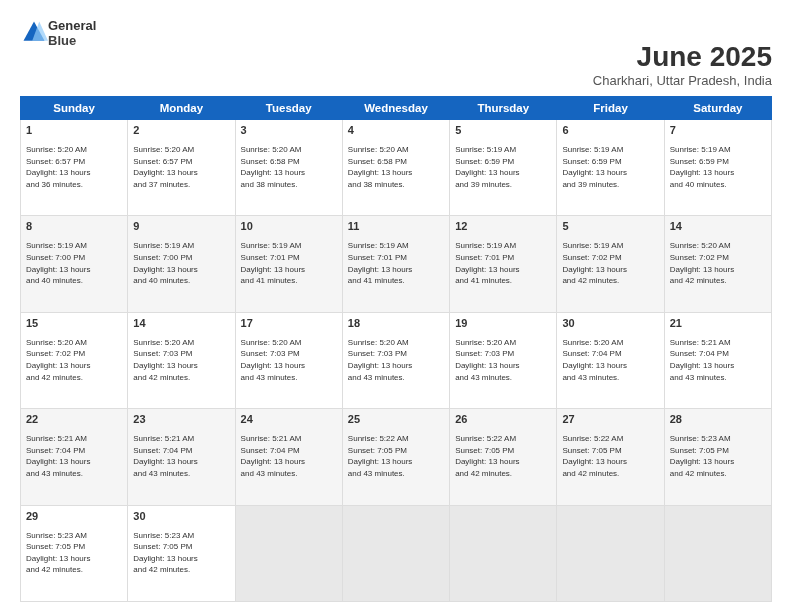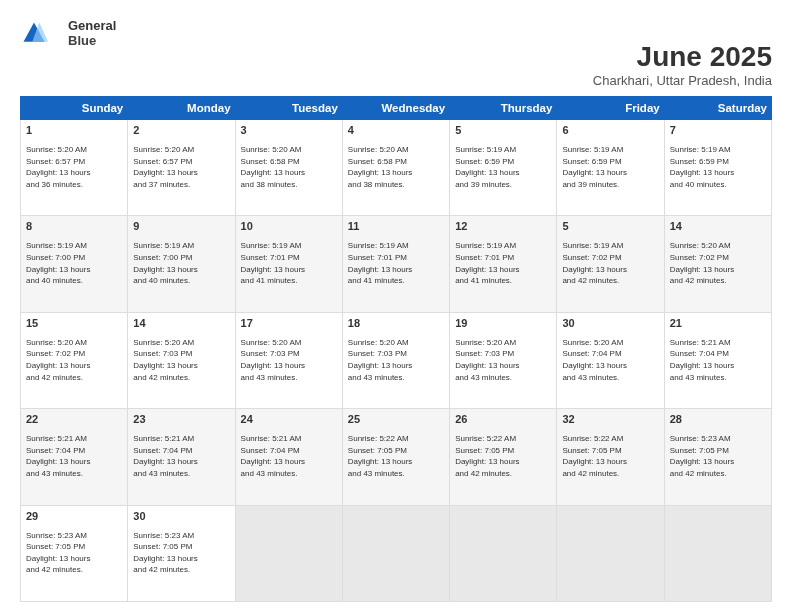--- a/index.html
+++ b/index.html
@@ -18,22 +18,22 @@
       flex-direction: column;
     }
     .header {
       display: flex;
       justify-content: space-between;
       align-items: flex-start;
       margin-bottom: 8px;
     }
     .logo {
       display: flex;
-      align-items: center;
-      gap: 20px;
+      align-items: flex-start;
+      gap: 0;
     }
     .logo-text {
       display: flex;
       flex-direction: column;
       font-size: 13px;
       font-weight: bold;
     }
     .logo-general { color: #333; }
     .logo-blue { color: #404040; }
     .logo-icon {
@@ -59,21 +59,21 @@
       border-collapse: collapse;
       width: 100%;
       table-layout: fixed;
     }
     .calendar th {
       background: #1565c0;
       color: #fff;
       font-size: 11.5px;
       font-weight: bold;
       padding: 5px 4px;
-      text-align: right;
+      text-align: center;
       border: 1px solid #1565c0;
     }
     .calendar td {
       vertical-align: top;
       padding: 4px 5px 3px 5px;
       border: 1px solid #ddd;
       font-size: 8.5px;
       color: #333;
       background: #fff;
       height: 82px;
@@ -240,21 +240,21 @@
           </td>
           <td>
             <span class="day-num">25</span>
             <div class="cell-text">Sunrise: 5:22 AM<br>Sunset: 7:05 PM<br>Daylight: 13 hours<br>and 43 minutes.</div>
           </td>
           <td>
             <span class="day-num">26</span>
             <div class="cell-text">Sunrise: 5:22 AM<br>Sunset: 7:05 PM<br>Daylight: 13 hours<br>and 42 minutes.</div>
           </td>
           <td>
-            <span class="day-num">32</span>
+            <span class="day-num">27</span>
             <div class="cell-text">Sunrise: 5:22 AM<br>Sunset: 7:05 PM<br>Daylight: 13 hours<br>and 42 minutes.</div>
           </td>
           <td>
             <span class="day-num">28</span>
             <div class="cell-text">Sunrise: 5:23 AM<br>Sunset: 7:05 PM<br>Daylight: 13 hours<br>and 42 minutes.</div>
           </td>
         </tr>
         <tr>
           <td>
             <span class="day-num">29</span>

